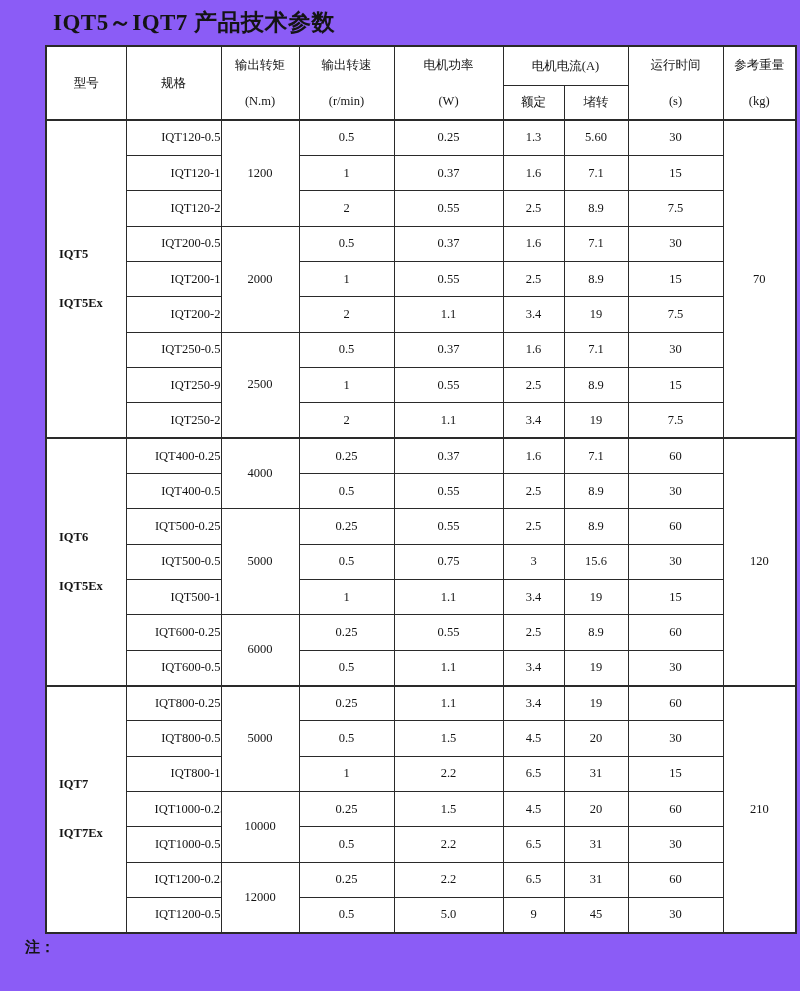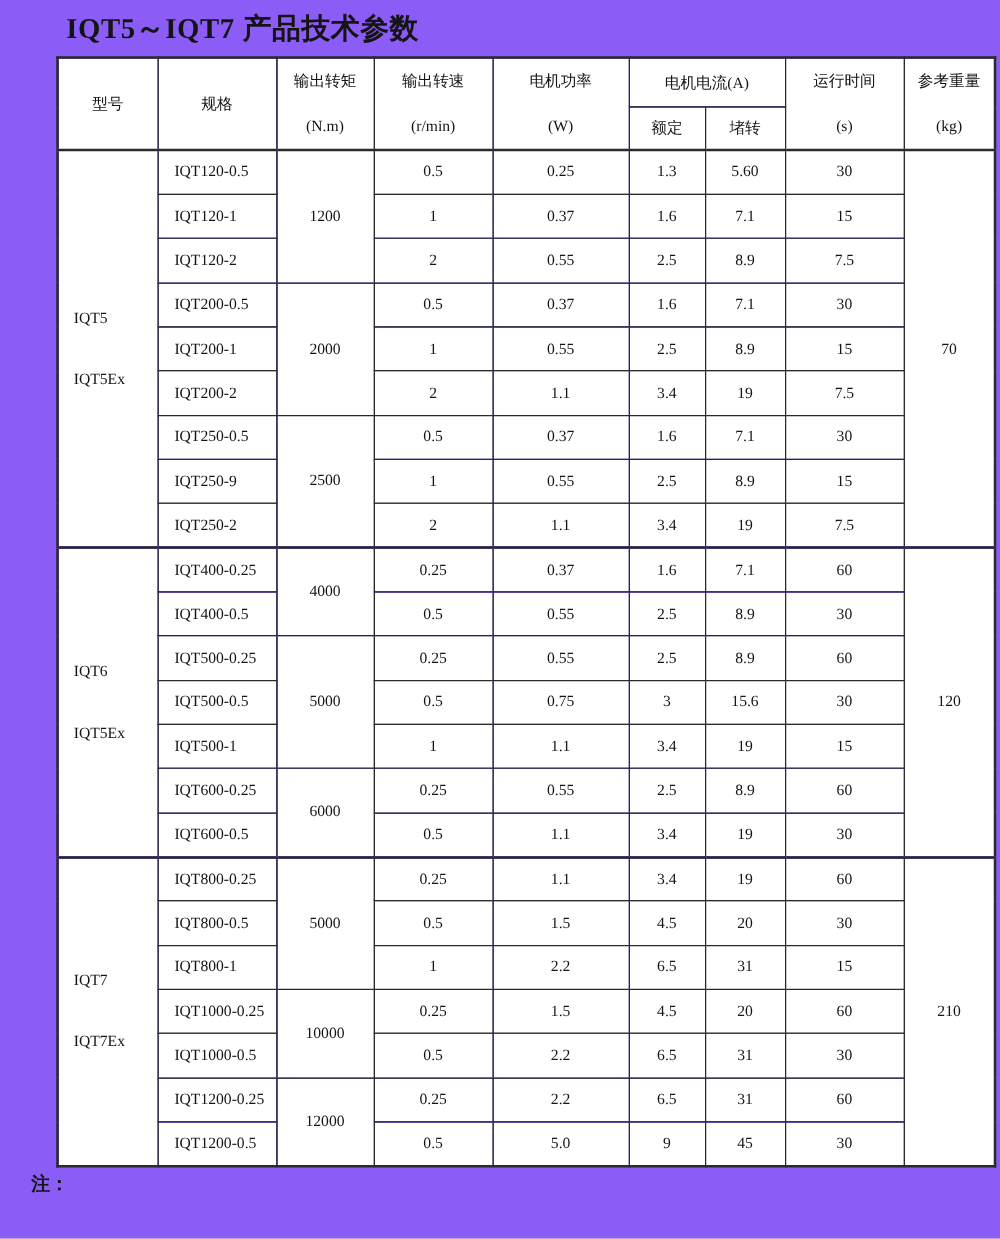--- a/index.html
+++ b/index.html
@@ -29,23 +29,23 @@
     text-align: center; vertical-align: middle;
     padding: 0;
     background: #fff;
     overflow: hidden; white-space: nowrap;
   }
   .spec-table thead tr.hrow-1 th { height: 39px; }
   .spec-table thead tr.hrow-2 th { height: 34px; }
   .hdr-2line .hl { line-height: 36px; height: 36px; }
   .spec-table tbody td { height: 35.35px; }
 
-  td.spec-cell { text-align: left; padding-left: 13px; }
+  td.spec-cell { text-align: right; padding-left: 28px; }
   td.model-cell { text-align: left; padding-left: 12px; }
-  td.model-cell .model-line { line-height: 17px; }
+  td.model-cell .model-line { line-height: 17px; font-weight: bold; }
   td.model-cell .model-line + .model-line { margin-top: 32px; }
 
   tr.section-start td { border-top: 2px solid #2a2a2a; }
 
   .notes {
     position: absolute; left: 25px; top: 938px;
     display: flex; align-items: flex-start;
     font-weight: bold; font-size: 15px;
   }
   .notes-label { margin-right: 17px; white-space: nowrap; }

